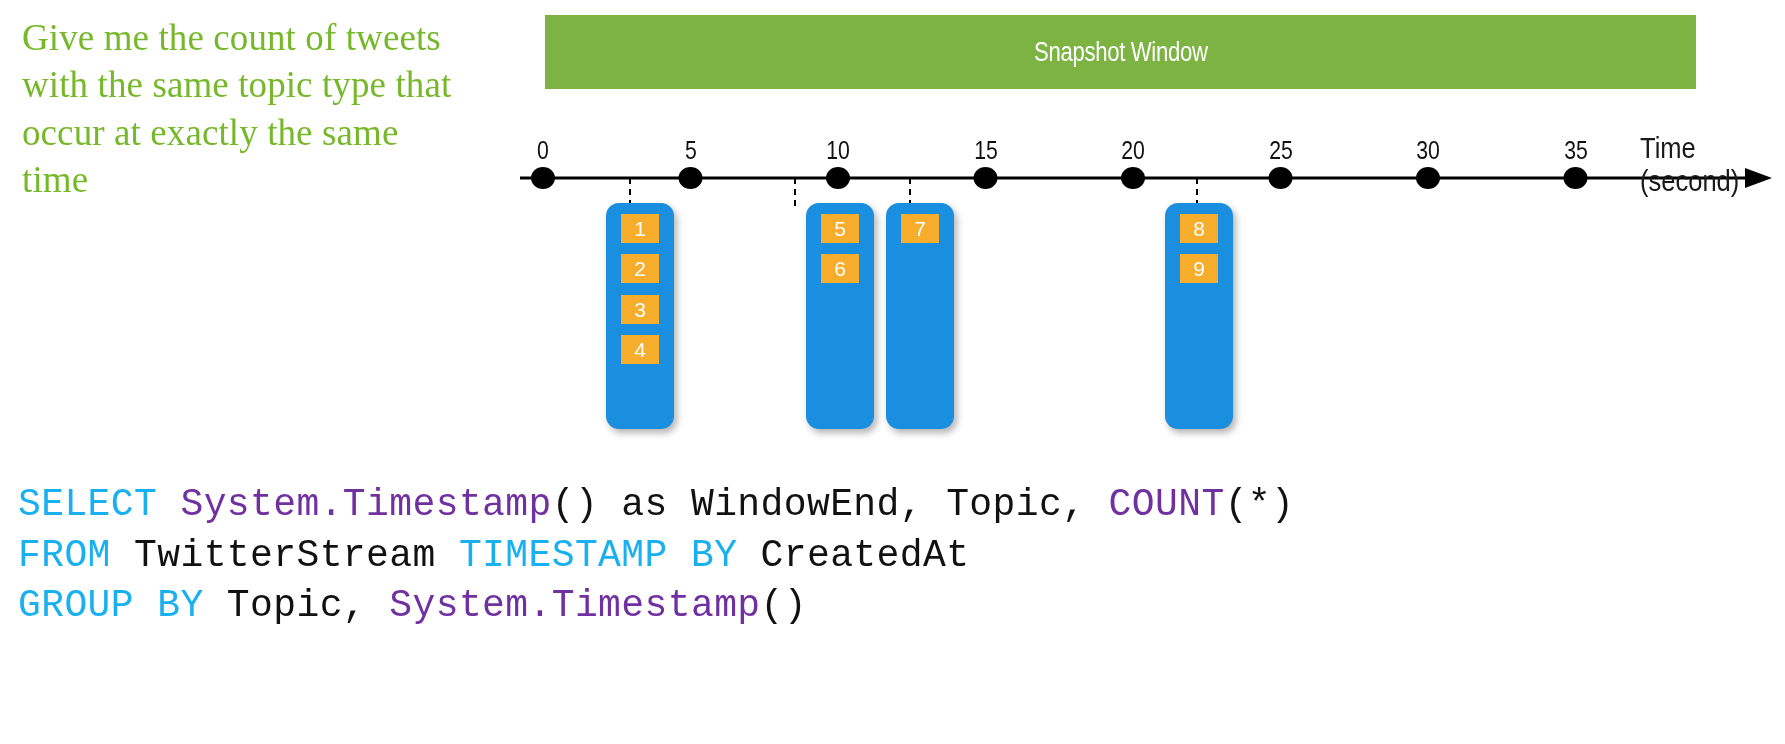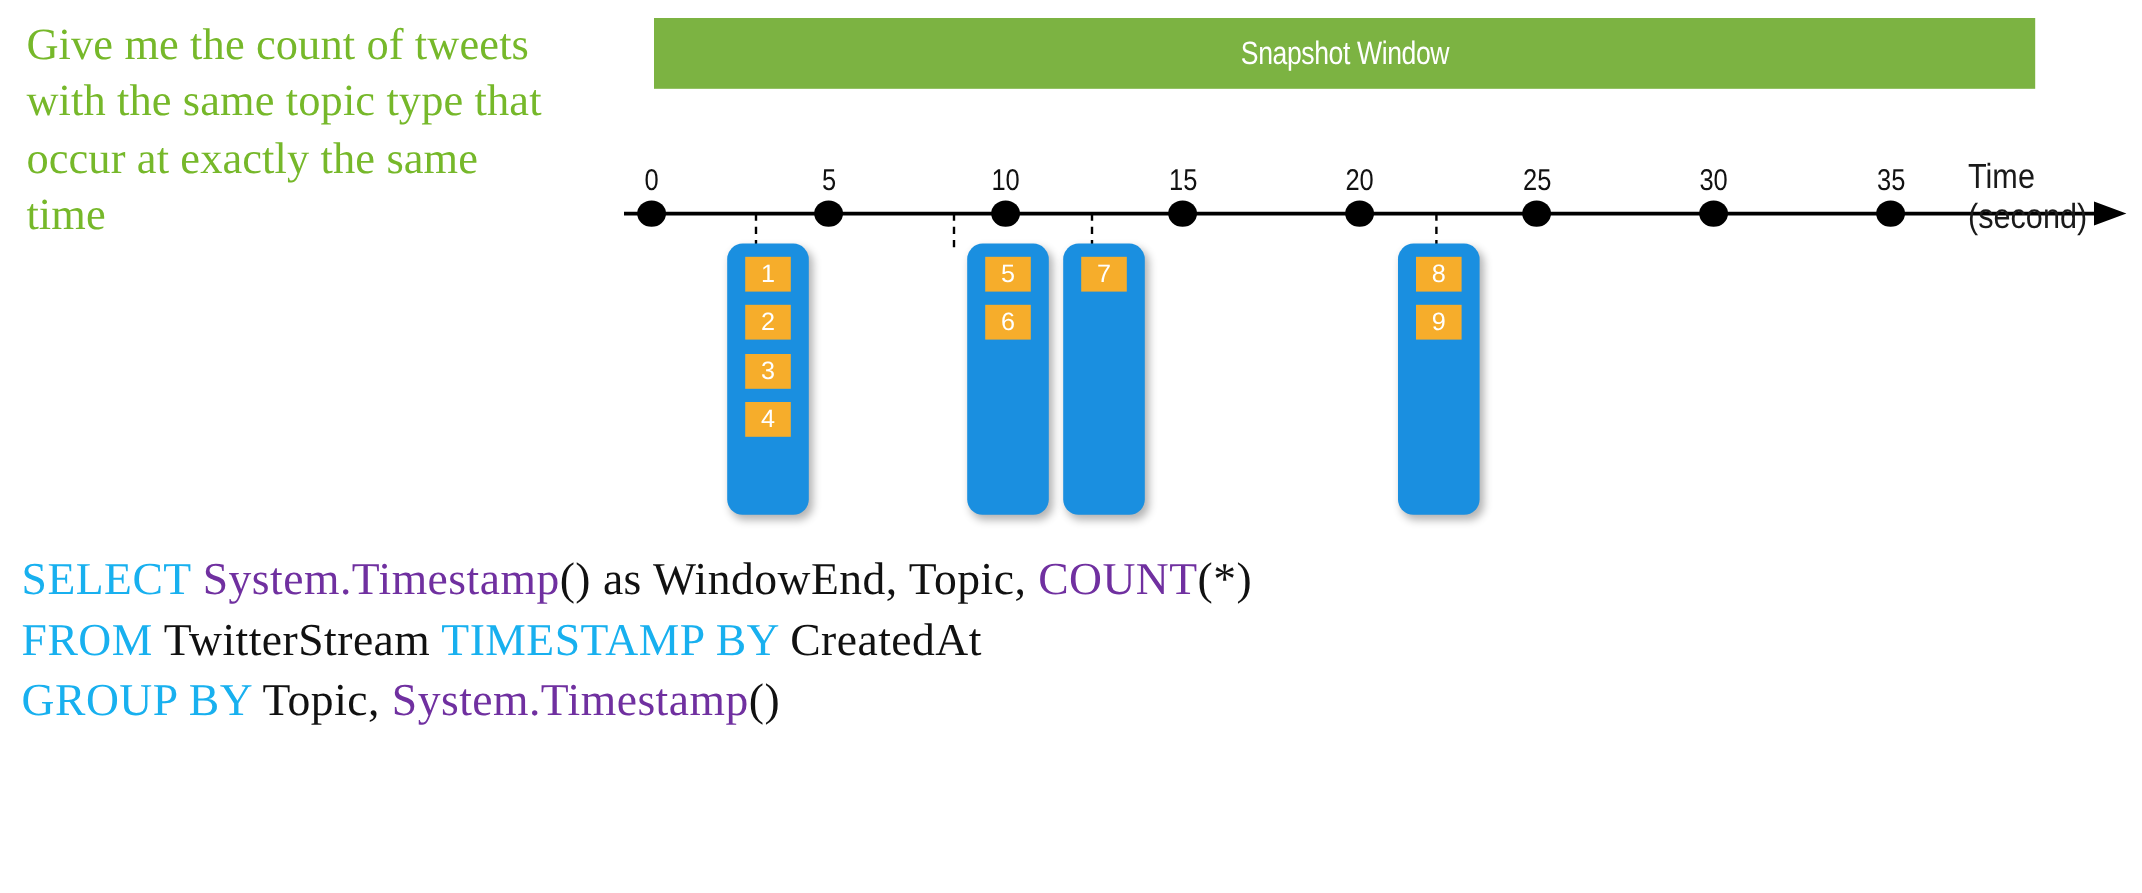--- a/index.html
+++ b/index.html
@@ -27,21 +27,21 @@
     color: #76b82a;
     letter-spacing: 0.1px;
   }
 
   
   #snapshot-window-bar {
     position: absolute;
     left: 545px;
     top: 15px;
     width: 1151px;
-    height: 59px;
+    height: 74px;
     background: #7cb342;
     display: flex;
     align-items: center;
     justify-content: center;
   }
   #snapshot-window-label {
     color: #ffffff;
     font-family: "Liberation Sans", sans-serif;
     font-size: 27px;
     letter-spacing: -0.4px;
@@ -104,22 +104,22 @@
     justify-content: center;
     width: 38px;
     height: 29px;
     left: 15px;
   }
 
   
   #sql-block {
     position: absolute;
     left: 18px;
-    top: 458px;
-    font-family: Liberation Serif, serif;
+    top: 480px;
+    font-family: Liberation Mono, monospace;
     font-size: 38px;
     line-height: 1.33;
     color: #111111;
     white-space: pre;
     letter-spacing: 0.4px;
   }
   .kw  { color: #18b0ef; }
   .fn  { color: #7030a0; }
   .pl  { color: #111111; }
 </style>

